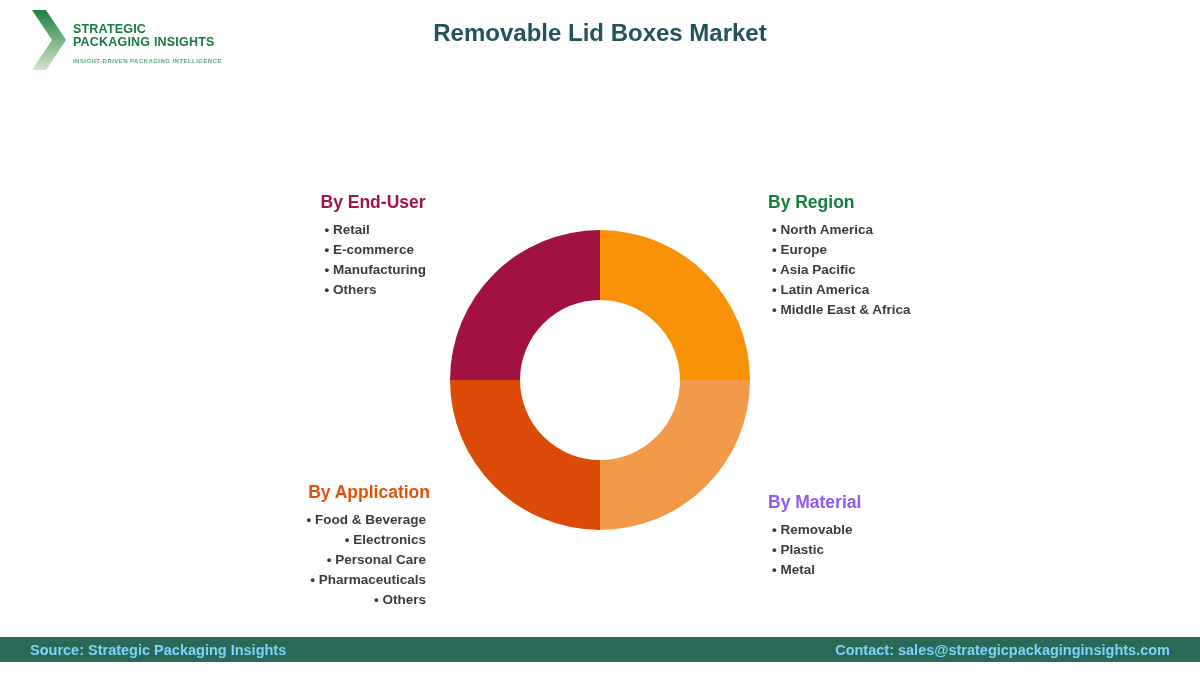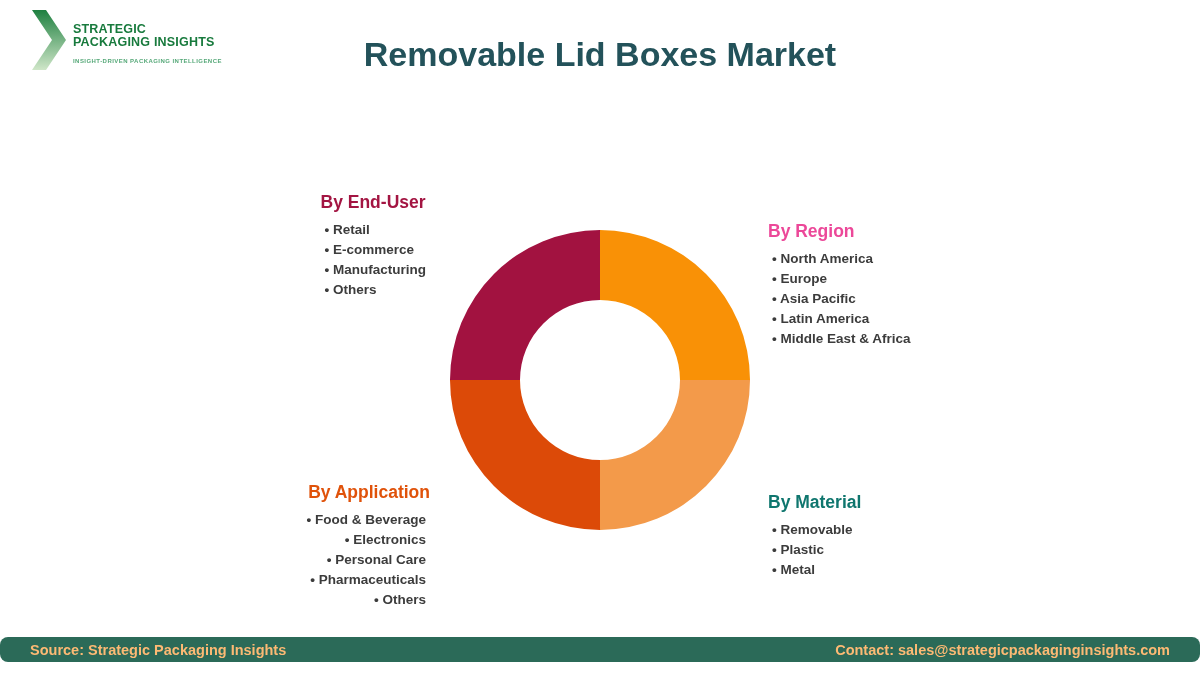--- a/index.html
+++ b/index.html
@@ -15,43 +15,43 @@
   
   .logo { position: absolute; top: 10px; left: 30px; display: flex; align-items: flex-start; }
   .logo-icon { width: 36px; height: 60px; }
   .logo-text { margin-left: 7px; padding-top: 13px; }
   .logo-line { font-size: 12.5px; font-weight: bold; color: #187A3D; line-height: 13px; letter-spacing: 0.2px; }
   .logo-tagline { margin-top: 9px; font-size: 6px; font-weight: bold; color: #55A878; letter-spacing: 0.45px; }
 
   
   .page-title {
     position: absolute; top: 19px; left: 0; width: 100%;
-    text-align: center; font-size: 34px; font-weight: bold; color: #23525A; margin-top: 16px;
+    text-align: center; font-size: 24px; font-weight: bold; color: #23525A;
   }
 
   
   .donut { position: absolute; left: 450px; top: 230px; width: 300px; height: 300px; }
 
   
   .group { position: absolute; }
   .group-heading { font-size: 17.5px; font-weight: bold; line-height: 20px; margin-bottom: 8px; }
   .group ul { list-style: none; margin: 4px; padding: 0; }
   .group li { font-size: 13.5px; font-weight: bold; color: #3C3C3C; line-height: 20px; }
   #group-end-user    { top: 192px; right: 770px; text-align: left; }
   #group-region      { top: 192px; left: 768px;  text-align: left; }
   #group-application { top: 482px; right: 770px; text-align: right; }
   #group-material    { top: 492px; left: 768px;  text-align: left; }
 
   
   .footer {
     position: absolute; left: 0; bottom: 0; width: 100%; height: 25px;
-    background: #2B6A58; color: #fdba74;
+    background: #2B6A58; color: #7dd3fc;
     display: flex; align-items: center; justify-content: space-between;
     padding: 0 30px; box-sizing: border-box;
-    font-size: 14.5px; font-weight: bold; border-radius: 8px;
+    font-size: 14.5px; font-weight: bold;
   }
 </style>
 </head>
 <body>
 
 <div class="canvas">
 
   <div class="logo">
     <span class="logo-icon">
       <svg width="36" height="60" viewBox="0 0 36 60" xmlns="http://www.w3.org/2000/svg">
@@ -86,21 +86,21 @@
     <div class="group-heading" style="color: rgb(163, 21, 66);">By End-User</div>
     <ul>
         <li>• Retail</li>
         <li>• E-commerce</li>
         <li>• Manufacturing</li>
         <li>• Others</li>
       </ul>
   </div>
 
   <div class="group" id="group-region">
-    <div class="group-heading" style="color: #ec4899; margin-top: 29px;">By Region</div>
+    <div class="group-heading" style="color: #15803d;">By Region</div>
     <ul>
         <li>• North America</li>
         <li>• Europe</li>
         <li>• Asia Pacific</li>
         <li>• Latin America</li>
         <li>• Middle East &amp; Africa</li>
       </ul>
   </div>
 
   <div class="group" id="group-application">
@@ -108,21 +108,21 @@
     <ul>
         <li>• Food &amp; Beverage</li>
         <li>• Electronics</li>
         <li>• Personal Care</li>
         <li>• Pharmaceuticals</li>
         <li>• Others</li>
       </ul>
   </div>
 
   <div class="group" id="group-material">
-    <div class="group-heading" style="color: #0f766e;">By Material</div>
+    <div class="group-heading" style="color: #8b5cf6;">By Material</div>
     <ul>
         <li>• Removable</li>
         <li>• Plastic</li>
         <li>• Metal</li>
       </ul>
   </div>
 
   <div class="footer" style="background: rgb(43, 106, 88);">
     <span>Source: Strategic Packaging Insights</span>
     <span>Contact: sales@strategicpackaginginsights.com</span>

